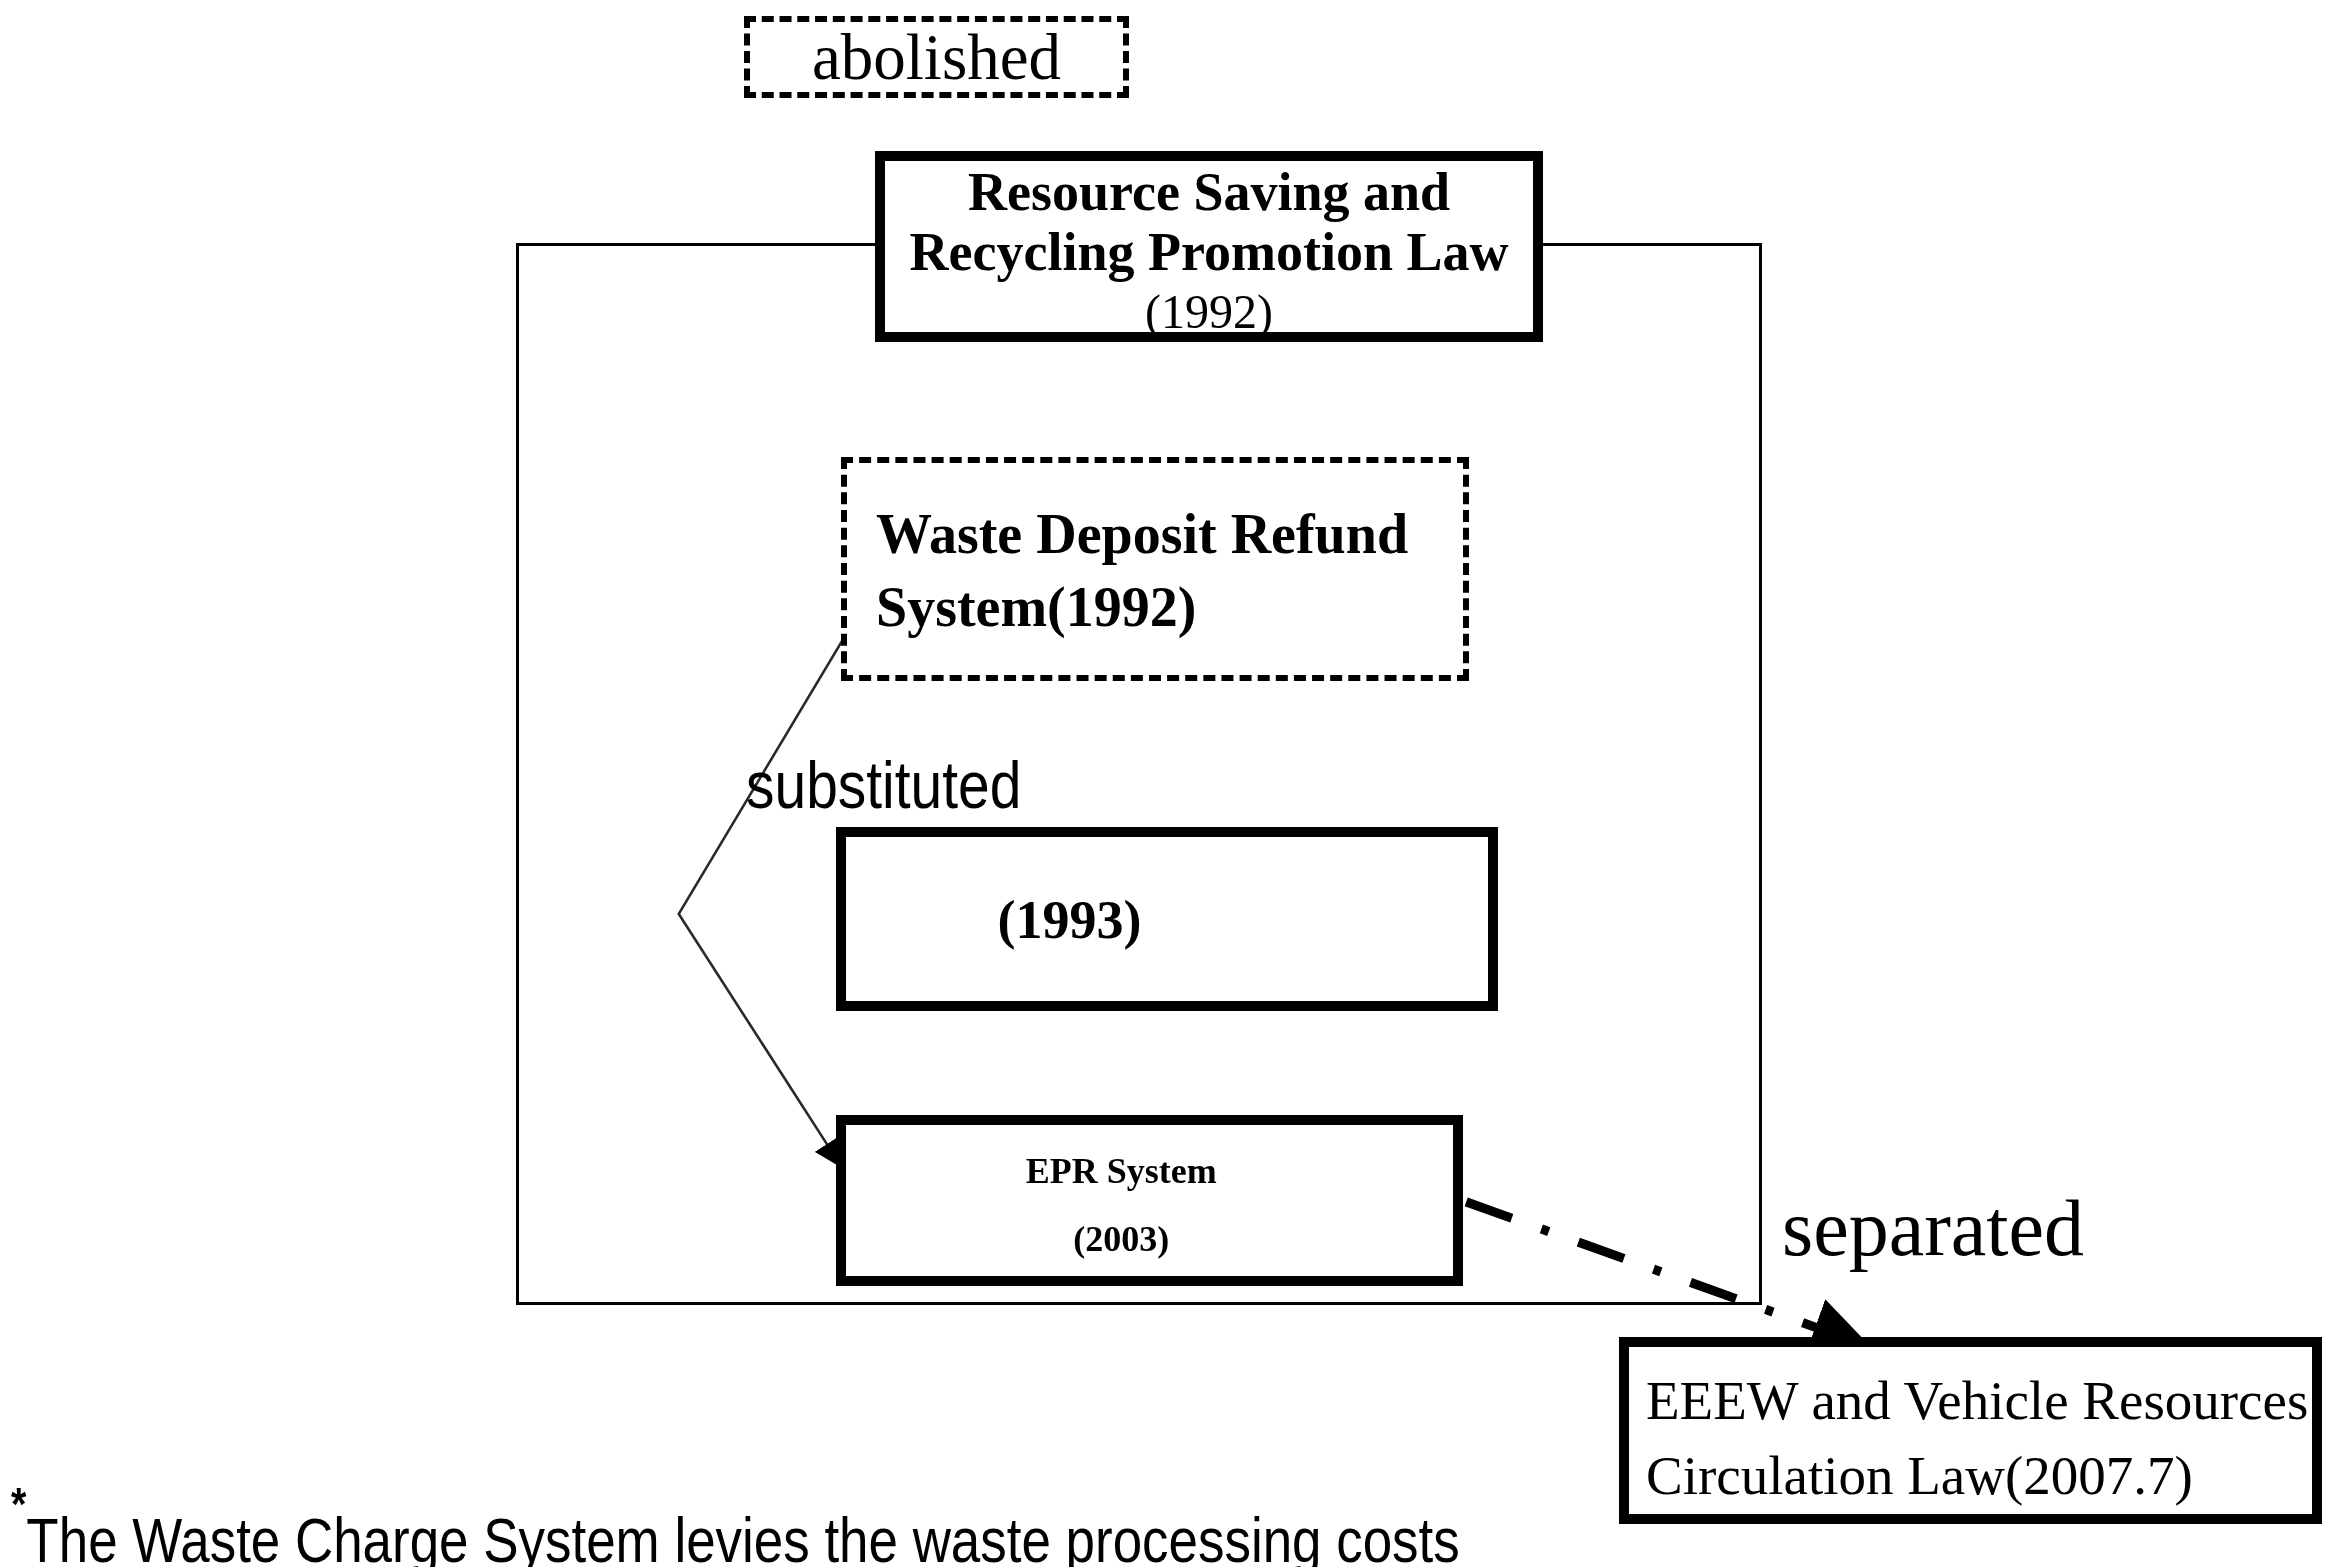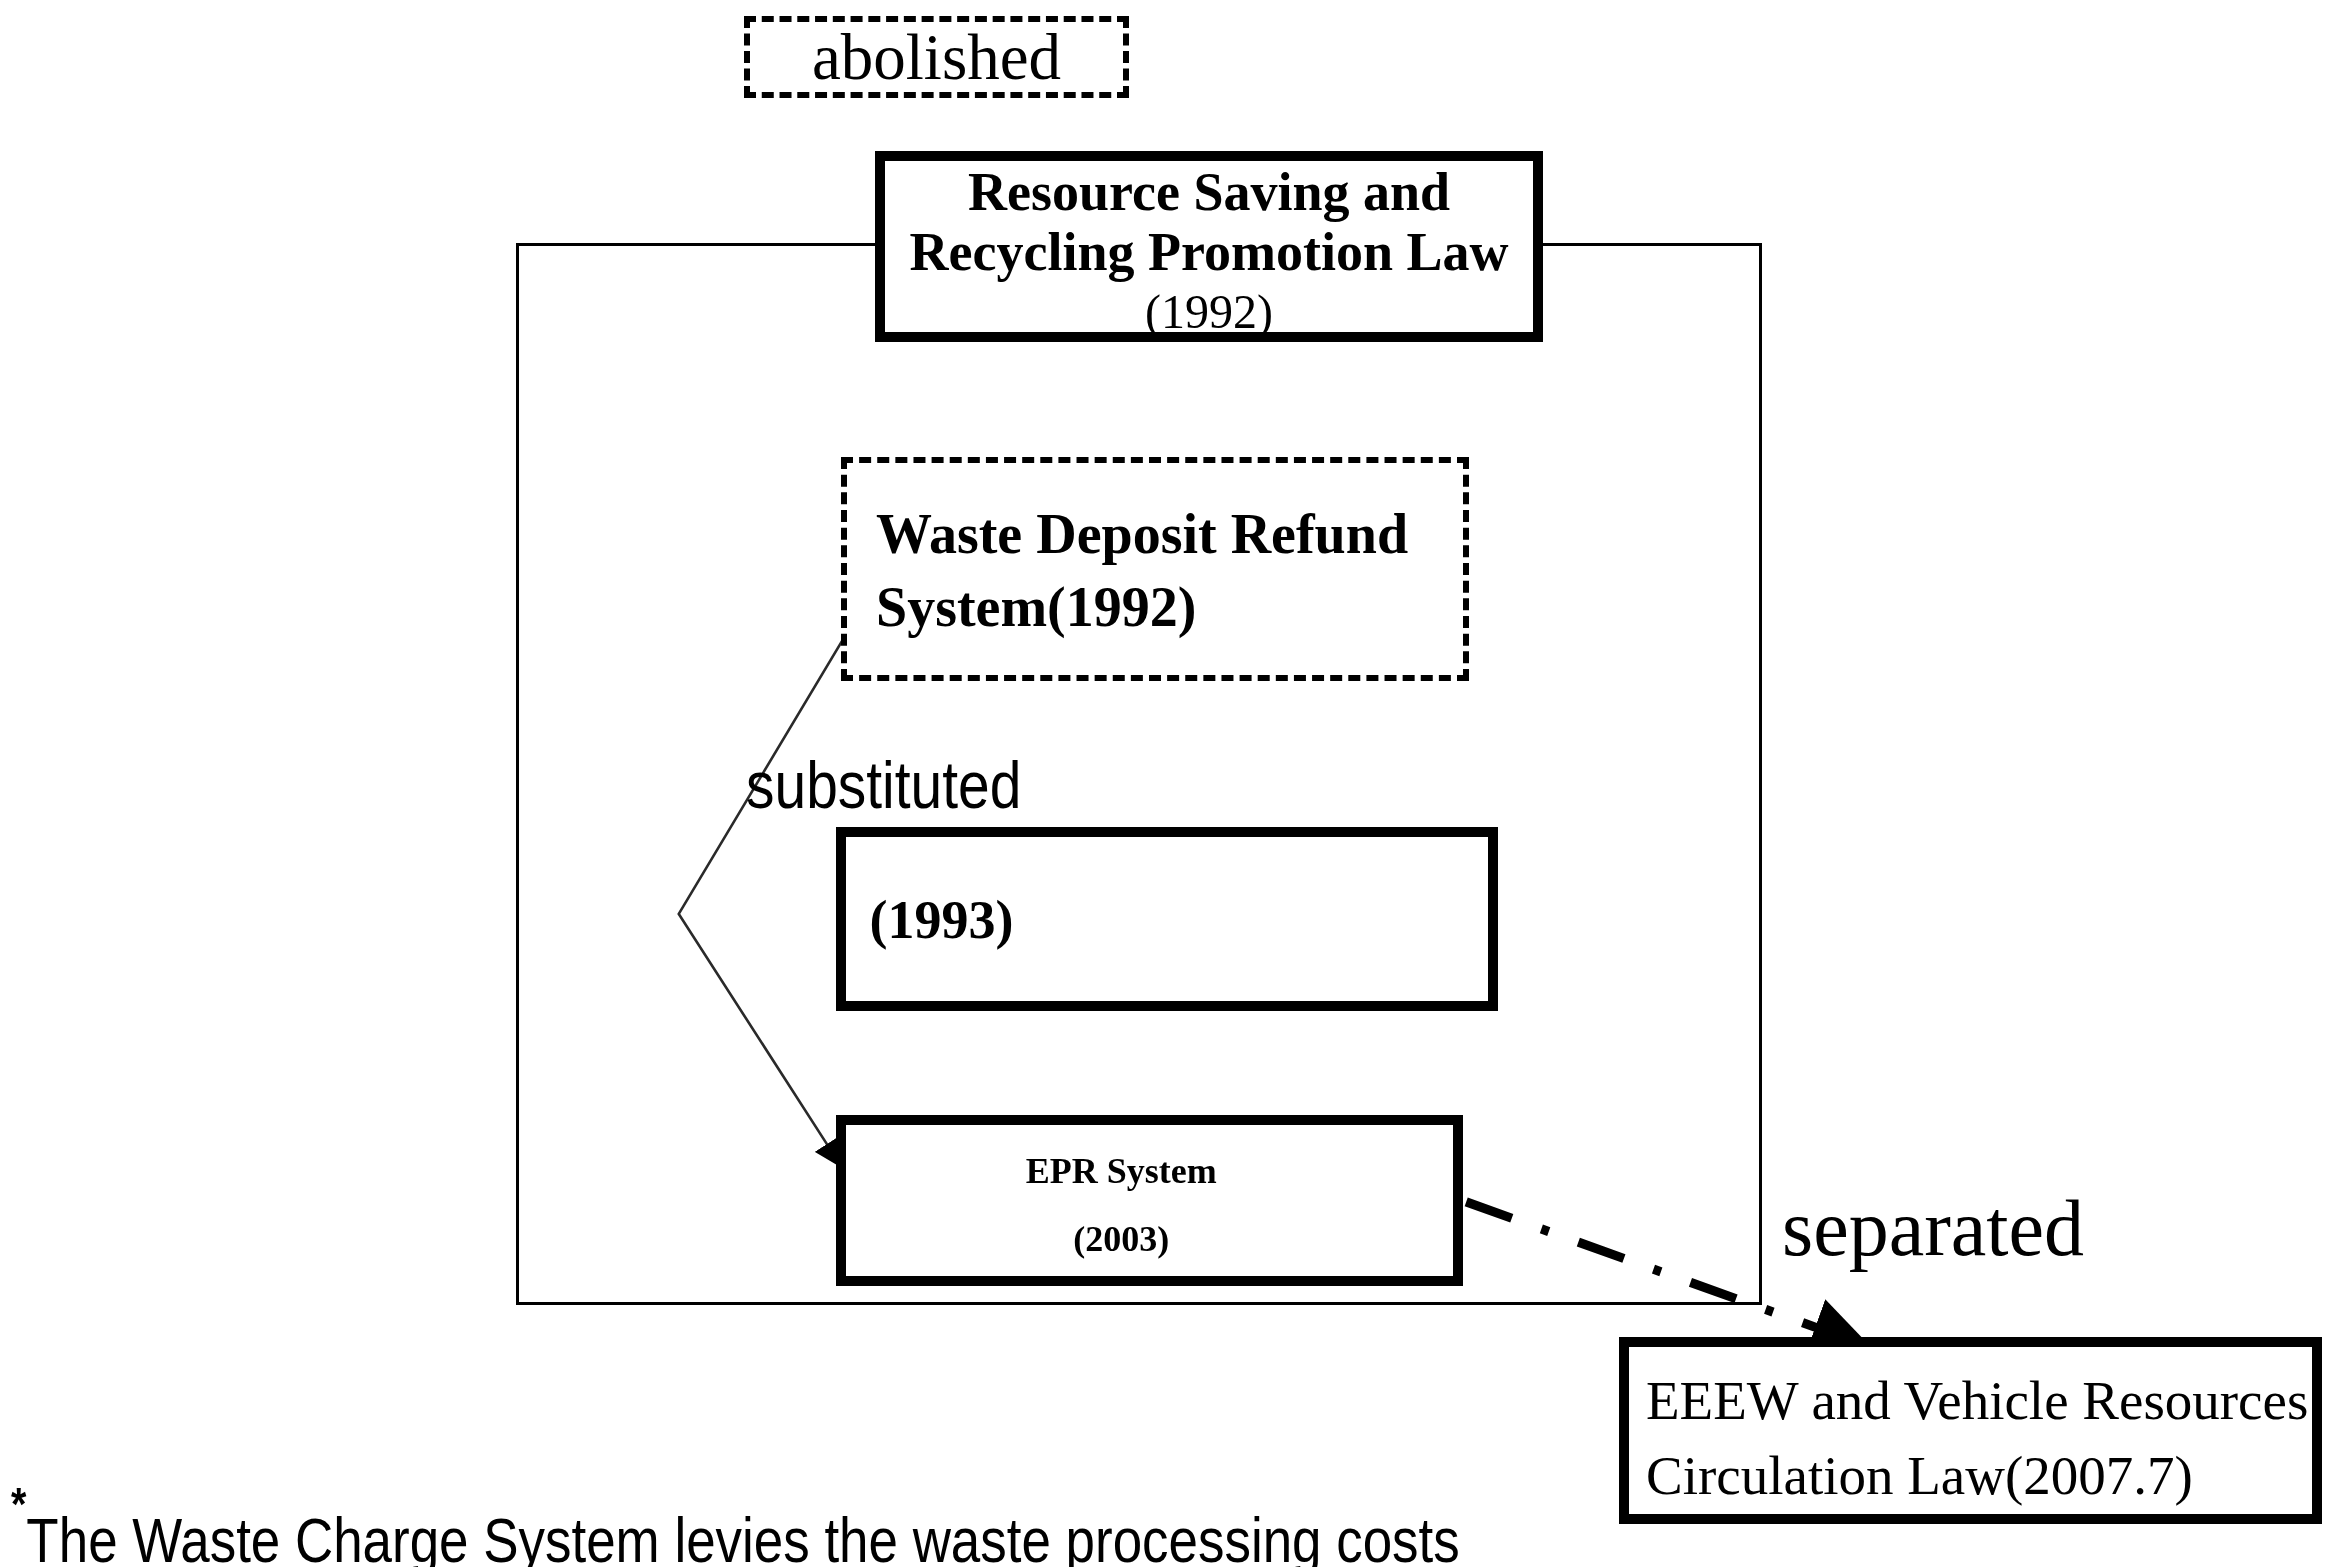--- a/index.html
+++ b/index.html
@@ -35,21 +35,21 @@
   .resource-box .t { font-size:54px; font-weight:bold; }
   .resource-box .y { font-size:48px; }
 
   .deposit-box { left:841px; top:457px; width:628px; height:224px;
     border:6.5px dashed var(--ink); background:var(--paper); z-index:3;
     padding:35px 0 0 29px; font-size:56px; font-weight:bold; line-height:73px; }
 
   .charge-box { left:836px; top:827px; width:662px; height:184px;
     padding:48px 0 0 23.6px; font-size:56px; font-weight:bold; line-height:71px; }
   .charge-box .fn-marker { display:inline-block; font-size:52px; transform:translateY(-25px); margin-left:25px; }
-  .charge-box .y { font-size:54px; }
+  .charge-box .y { font-size:54px; margin-left:128px; }
 
   .epr-box { left:836px; top:1115px; width:627px; height:171px;
     padding:11.8px 63px 0 6.5px; text-align:center; font-size:36px; font-weight:bold; line-height:68px; }
 
   .eeew-box { left:1619px; top:1337px; width:703px; height:187px;
     padding:15.7px 0 0 17px; font-size:55px; line-height:75px; }
 
   
   .substituted-label { left:746px; top:746px; z-index:3; font-size:67px; transform-origin:0 0; }
   .separated-label { left:1782px; top:1183px; z-index:3; font-size:80px; }

